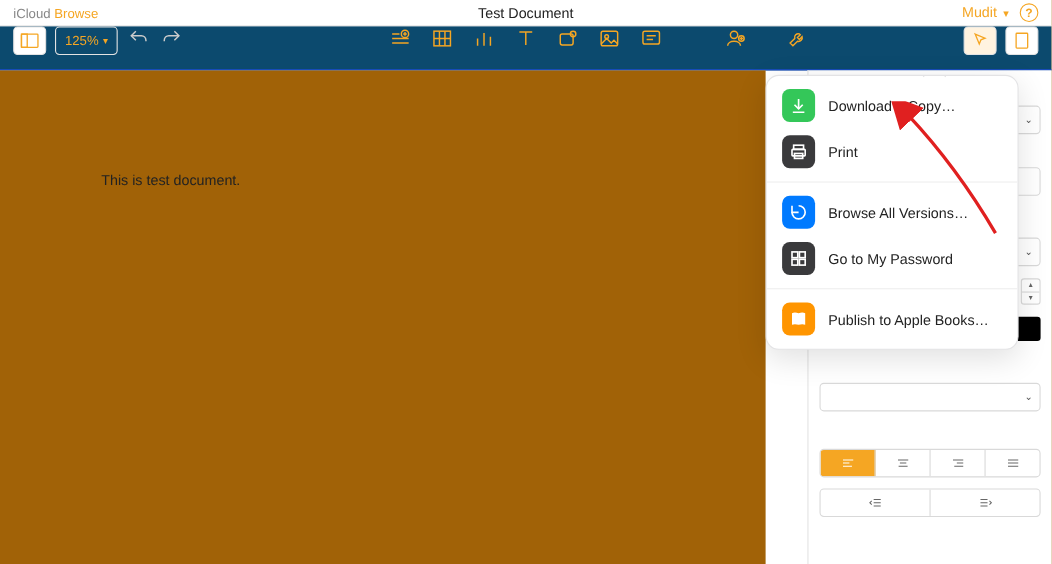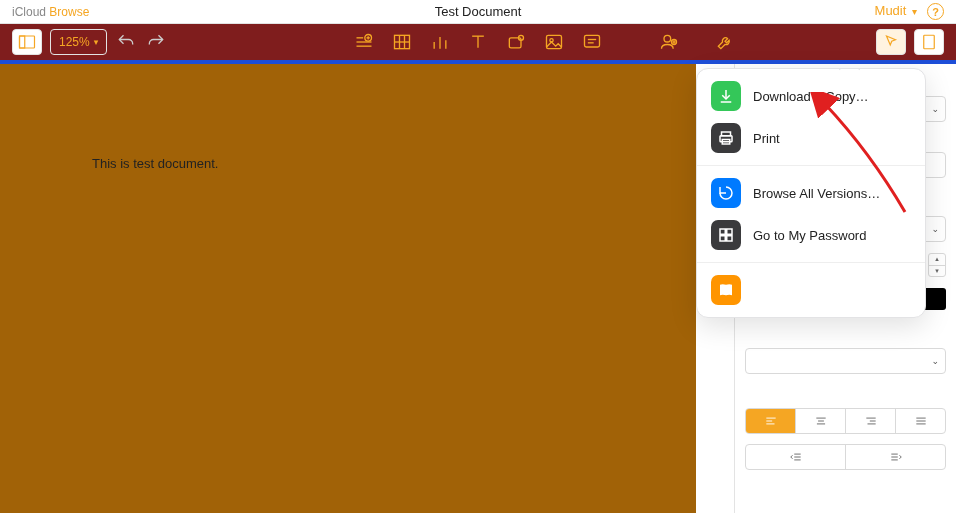--- a/index.html
+++ b/index.html
@@ -5,21 +5,21 @@
 *{box-sizing:border-box;margin:0;padding:0;font-family:-apple-system,BlinkMacSystemFont,"Helvetica Neue",Arial,sans-serif}
 body{width:956px;height:513px;background:#fff;position:relative;overflow:hidden;font-size:13px;color:#333}
 .header{height:24px;border-bottom:1px solid #e3e3e3;display:flex;align-items:center;padding:0 12px;background:#fff}
 .header .brand{color:#888;font-weight:400;font-size:12px}
 .header .brand .accent{color:#f5a623}
 .header .title{position:absolute;left:50%;transform:translateX(-50%);font-weight:400;font-size:13px;color:#222}
 .header .right{margin-left:auto;display:flex;gap:10px}
 .header .user{color:#f5a623;font-size:13px}
 .header .user .caret{font-size:10px;margin-left:2px}
 .help{width:17px;height:17px;border:1.5px solid #f5a623;border-radius:50%;display:flex;align-items:center;justify-content:center;color:#f5a623;font-size:11px;font-weight:600}
-.toolbar{height:40px;border-bottom:4px solid #1d4ed8;display:flex;align-items:center;padding:0 12px;background:#7f1d1d;gap:8px;position:relative}
+.toolbar{height:40px;border-bottom:1px solid #1d4ed8;display:flex;align-items:flex-start;padding:0 12px;background:#0c4a6e;gap:8px;position:relative}
 .tbtn{width:30px;height:26px;border:1px solid #e3e3e3;border-radius:4px;display:flex;align-items:center;justify-content:center;color:#f5a623;background:#fff}
 .zoom{height:26px;border:1px solid #e3e3e3;border-radius:4px;display:flex;align-items:center;padding:0 8px;color:#f5a623;font-size:12px;gap:4px}
 .zoom .caret{font-size:9px}
 .toolbar .group{display:flex;gap:16px;align-items:center}
 .toolbar .center{position:absolute;left:50%;transform:translateX(-50%)}
 .toolbar .rightcluster{position:absolute;right:220px;display:flex;gap:34px}
 .toolbar .far{position:absolute;right:12px;display:flex;gap:8px}
 .icn{width:22px;height:22px;display:flex;align-items:center;justify-content:center;color:#f5a623}
 .icn svg{width:20px;height:20px;stroke:#f5a623;fill:none;stroke-width:1.6}
 .tbtn svg{width:18px;height:18px;stroke:#f5a623;fill:none;stroke-width:1.6}
@@ -301,20 +301,21 @@
       <span>Go to My Password</span>
     </div>
   </div>
   <div class="mgrp">
     <div class="mitem">
       <div class="micon" style="background:#ff9500">
           <svg viewBox="0 0 24 24" style="fill:#fff;stroke:none">
             <path d="M4 5c2-1 5-1 8 0v14c-3-1-6-1-8 0V5zM12 5c3-1 6-1 8 0v14c-2-1-5-1-8 0V5z"></path>
           </svg>
         </div>
+      <span>Publish to Apple Books…</span>
     </div>
   </div>
 </div>
 
 <svg class="arrow" style="left:810px;top:92px" width="110" height="130" viewBox="0 0 110 130">
   <defs>
       <marker id="ah" markerWidth="10" markerHeight="10" refX="2" refY="5" orient="auto">
         <path d="M0,0 L10,5 L0,10 z" fill="#e02020"></path>
       </marker>
     </defs>

